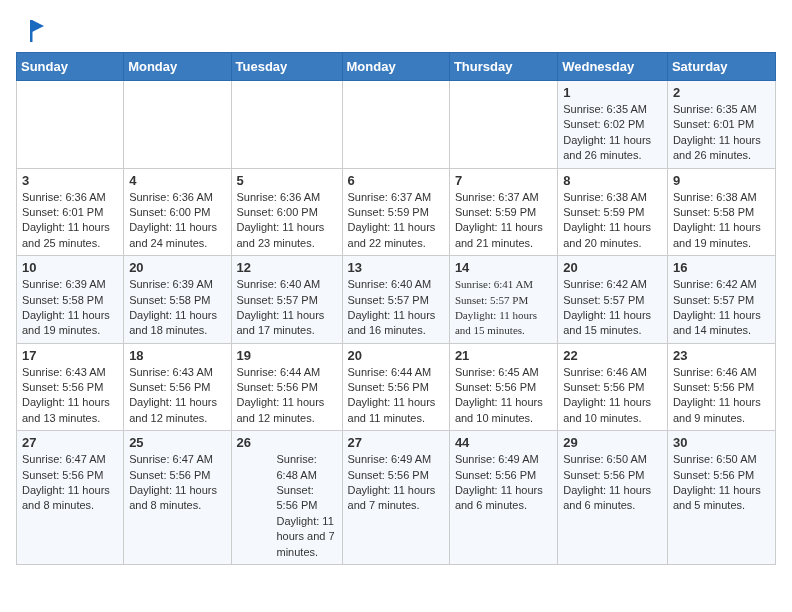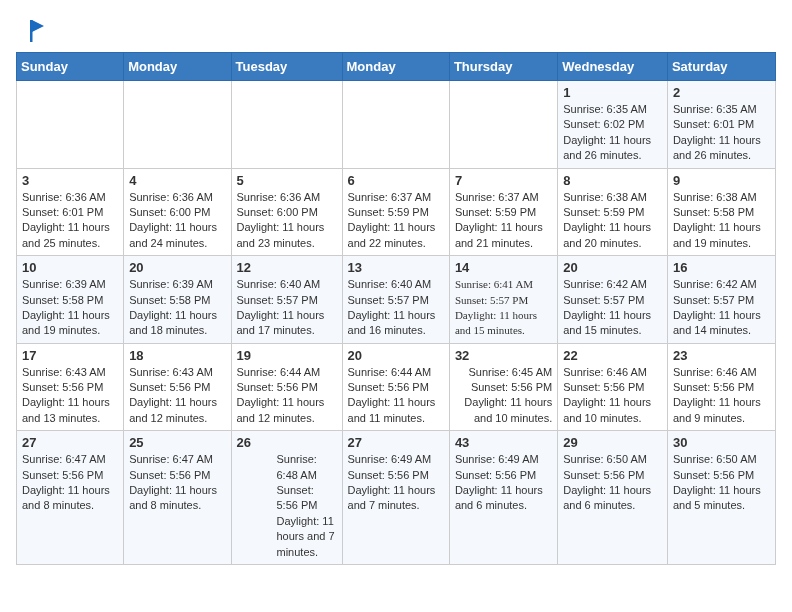--- a/index.html
+++ b/index.html
@@ -256,22 +256,22 @@
 Sunset: 5:56 PM
 Daylight: 11 hours and 12 minutes.</div>
         </td>
         <td>
           <span class="day-number">20</span>
           <div class="day-info" style="white-space: pre-line;">Sunrise: 6:44 AM
 Sunset: 5:56 PM
 Daylight: 11 hours and 11 minutes.</div>
         </td>
         <td>
-          <span class="day-number">32</span>
-          <div class="day-info" style="white-space: pre-line; text-align: right;">Sunrise: 6:45 AM
+          <span class="day-number">21</span>
+          <div class="day-info" style="white-space: pre-line;">Sunrise: 6:45 AM
 Sunset: 5:56 PM
 Daylight: 11 hours and 10 minutes.</div>
         </td>
         <td>
           <span class="day-number">22</span>
           <div class="day-info" style="white-space: pre-line;">Sunrise: 6:46 AM
 Sunset: 5:56 PM
 Daylight: 11 hours and 10 minutes.</div>
         </td>
         <td>
@@ -300,21 +300,21 @@
 Sunset: 5:56 PM
 Daylight: 11 hours and 7 minutes.</div>
         </td>
         <td>
           <span class="day-number">27</span>
           <div class="day-info" style="white-space: pre-line;">Sunrise: 6:49 AM
 Sunset: 5:56 PM
 Daylight: 11 hours and 7 minutes.</div>
         </td>
         <td>
-          <span class="day-number">43</span>
+          <span class="day-number">44</span>
           <div class="day-info" style="white-space: pre-line;">Sunrise: 6:49 AM
 Sunset: 5:56 PM
 Daylight: 11 hours and 6 minutes.</div>
         </td>
         <td>
           <span class="day-number">29</span>
           <div class="day-info" style="white-space: pre-line;">Sunrise: 6:50 AM
 Sunset: 5:56 PM
 Daylight: 11 hours and 6 minutes.</div>
         </td>

